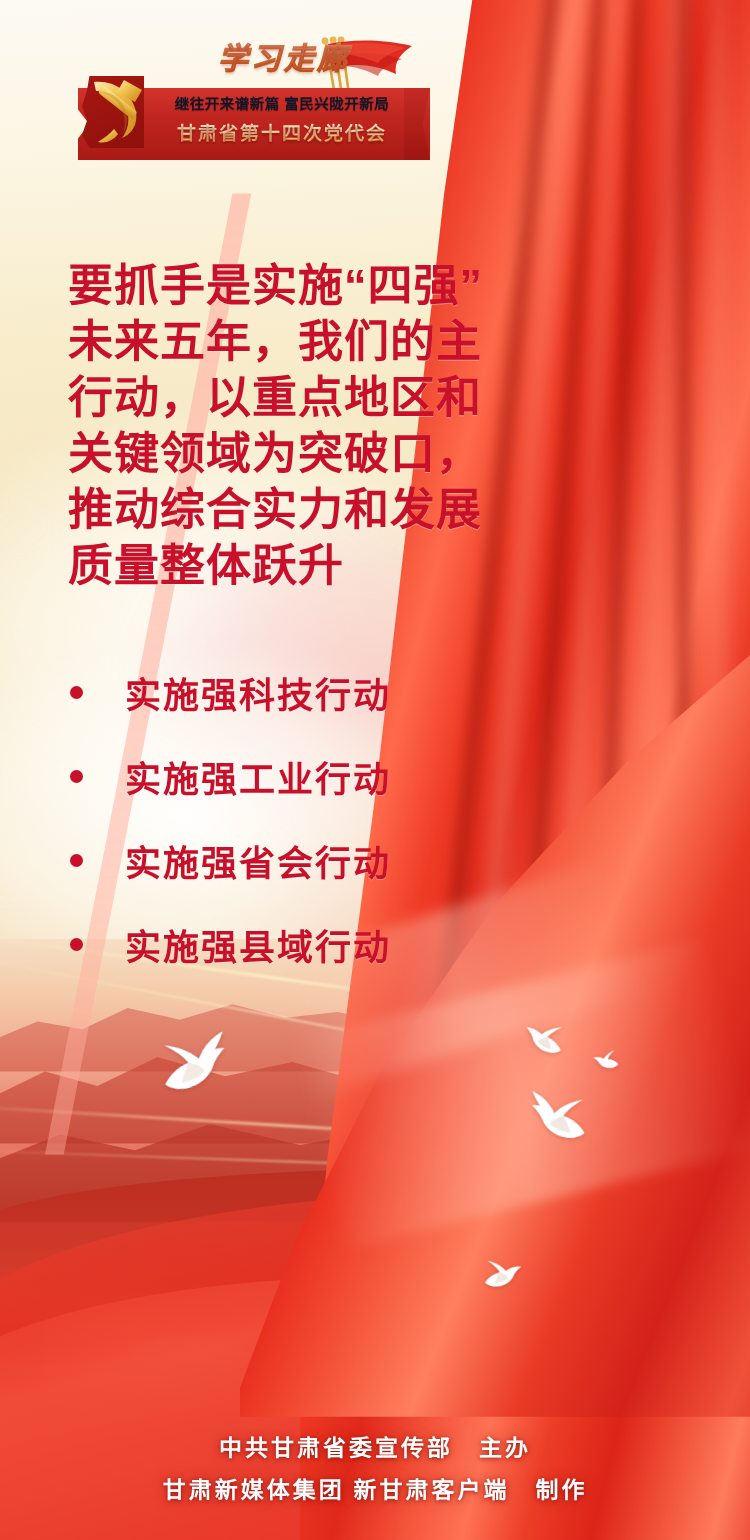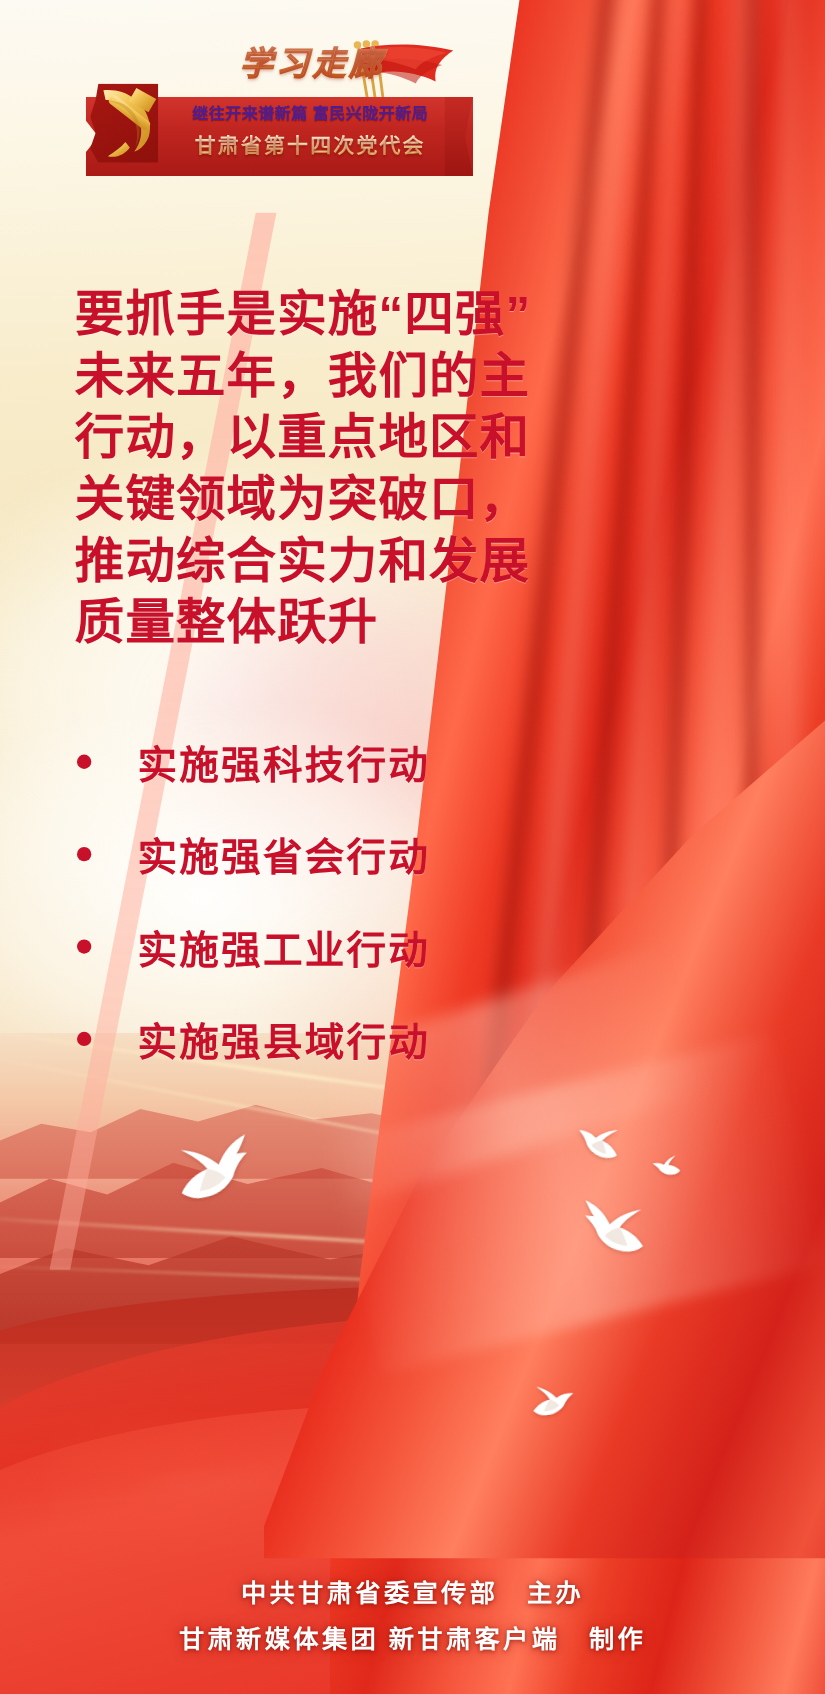--- a/index.html
+++ b/index.html
@@ -290,21 +290,21 @@
     white-space:nowrap;
   }
   .banner-sub{
     position:absolute; left:68px; top:60px;
     width:272px; height:24px;
     line-height:24px;
     font-size:14.5px;
     font-weight:700;
     letter-spacing:.5px;
     text-align:center;
-    color:#4c1d95;
+    color:#0f172a;
     white-space:nowrap;
     text-shadow:0 1px 1px rgba(110,10,6,.6);
   }
   .banner-main{
     position:absolute; left:68px; top:84px;
     width:272px; height:36px;
     line-height:36px;
     font-size:19px;
     font-weight:700;
     letter-spacing:2px;
@@ -517,25 +517,25 @@
     <span class="hl-line">质量整体跃升</span>
   </div>
 
   <ul class="bullets">
     <li>
       <span class="bullet-dot"></span>
       <span class="bullet-text">实施强科技行动</span>
     </li>
     <li>
       <span class="bullet-dot"></span>
-      <span class="bullet-text">实施强省会行动</span>
+      <span class="bullet-text">实施强工业行动</span>
     </li>
     <li>
       <span class="bullet-dot"></span>
-      <span class="bullet-text">实施强工业行动</span>
+      <span class="bullet-text">实施强省会行动</span>
     </li>
     <li>
       <span class="bullet-dot"></span>
       <span class="bullet-text">实施强县域行动</span>
     </li>
   </ul>
 
   <div class="footer">
     <div class="footer-line">中共甘肃省委宣传部　主办</div>
     <div class="footer-line">甘肃新媒体集团 新甘肃客户端　制作</div>

